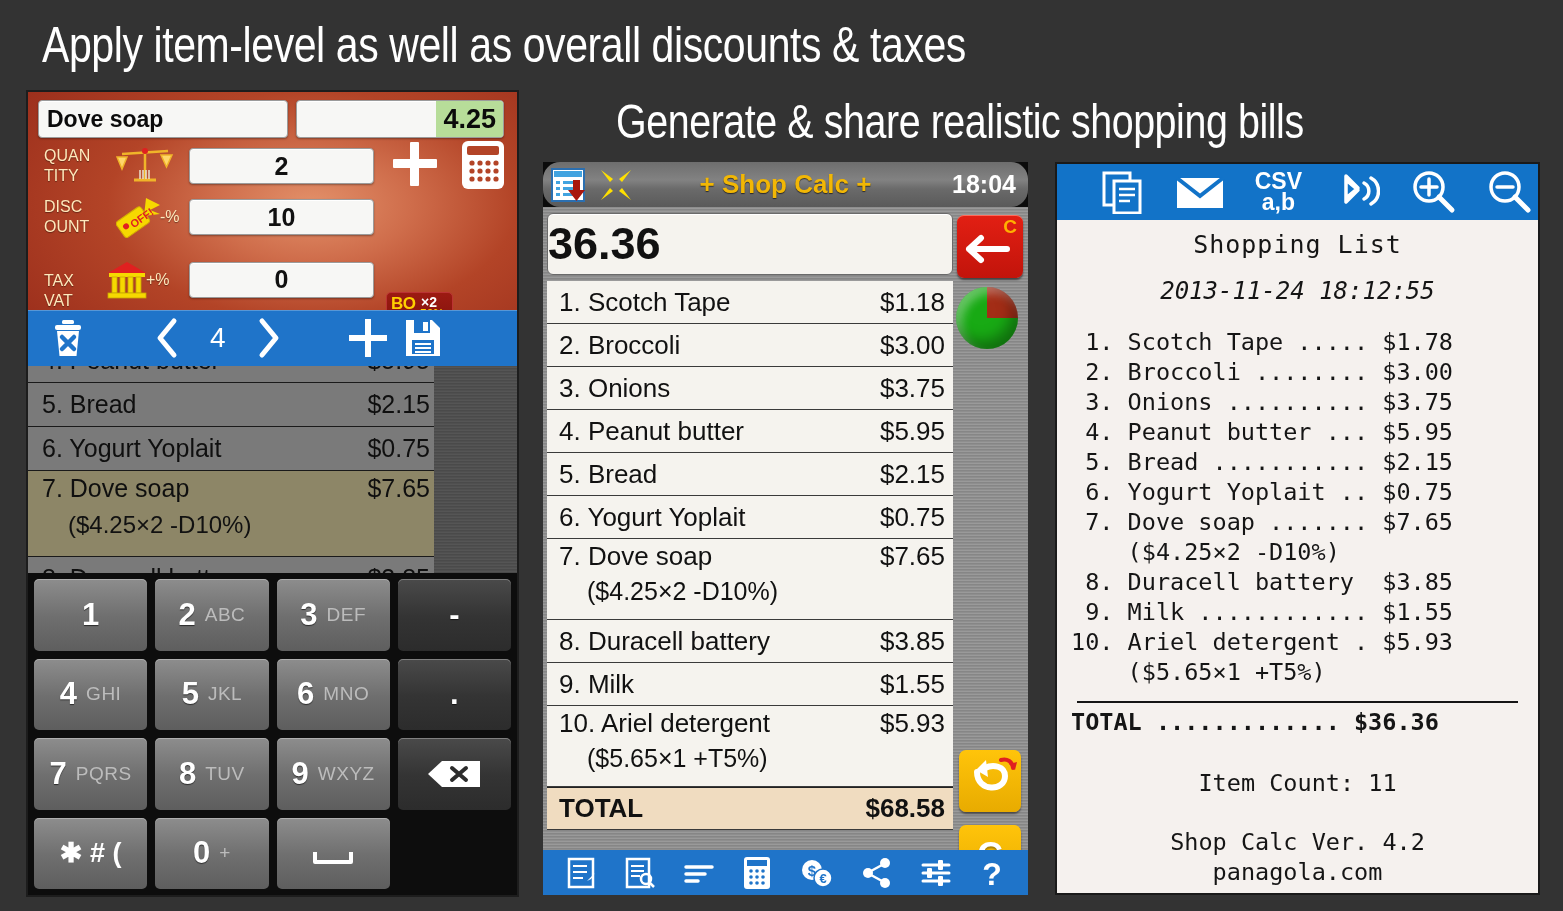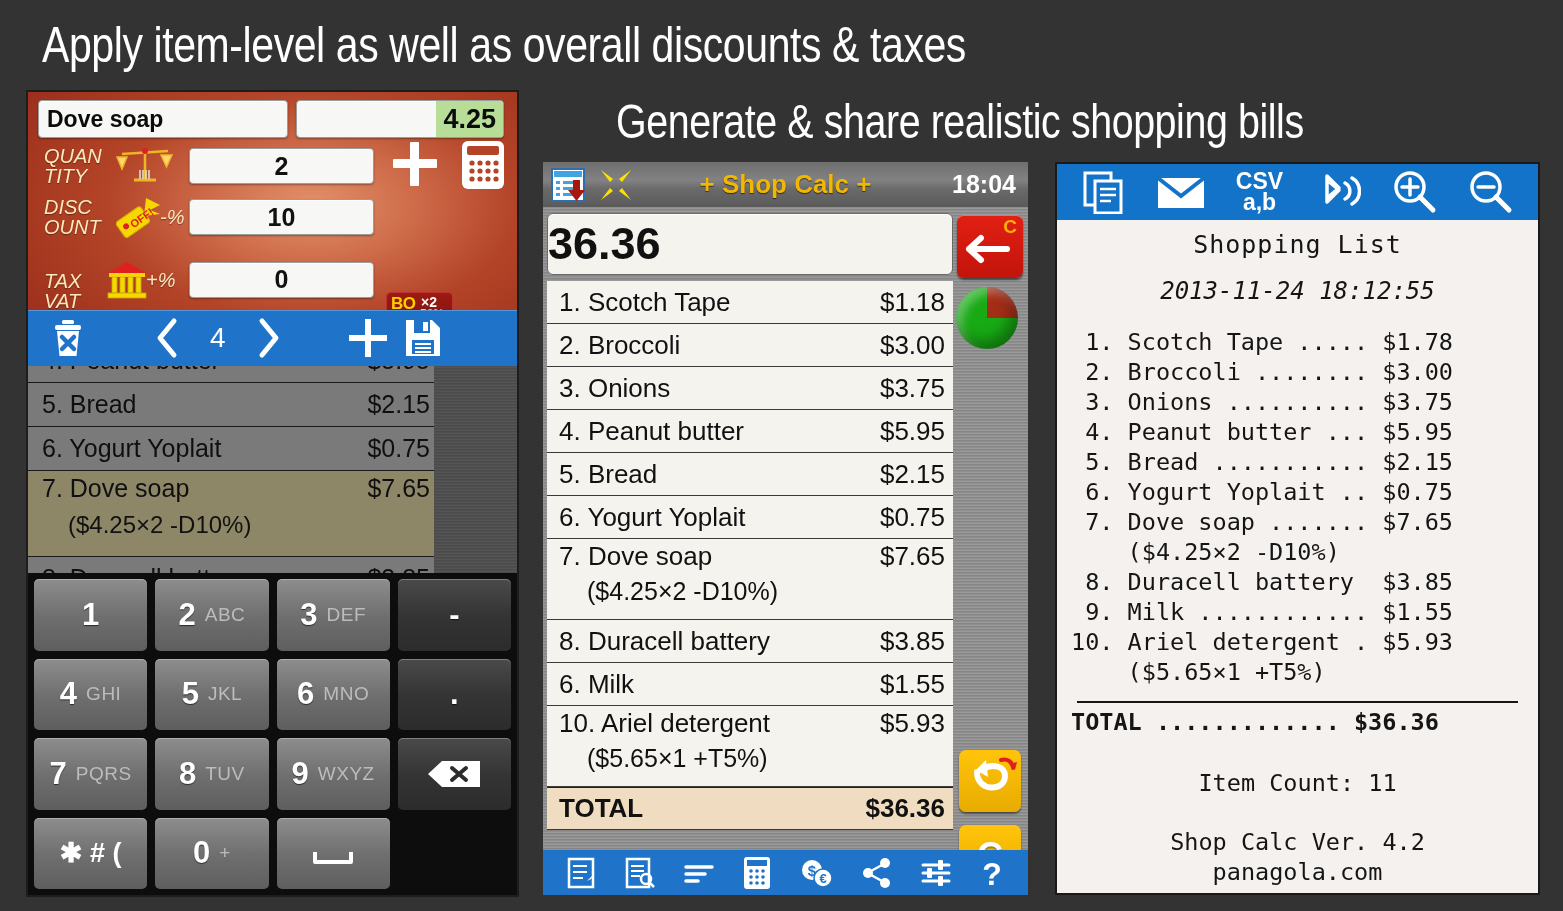--- a/index.html
+++ b/index.html
@@ -39,21 +39,21 @@
   }
   #item-name-field{position:absolute;left:10px;top:8px;width:250px;height:38px;padding:0 8px;}
   #item-name-field span{font-size:23px;font-weight:bold;color:#0b0b0b;}
   #item-price-field{position:absolute;left:268px;top:8px;width:208px;height:38px;padding:0;justify-content:flex-end;overflow:hidden;}
   #item-price-field .pricebox{
     background:#b7dd99;height:100%;display:flex;align-items:center;padding:0 7px;
   }
   #item-price-field .pricebox span{font-size:27px;font-weight:bold;color:#0b0b0b;}
 
   .lblcol{width:145px;display:flex;align-items:center;color:#ffe9bc;}
-  .lbltxt{font-size:20px;line-height:20px;letter-spacing:0px;text-shadow:0 1px 1px rgba(0,0,0,.4);font-style:italic;}
+  .lbltxt{font-size:16px;line-height:20px;letter-spacing:0px;text-shadow:0 1px 1px rgba(0,0,0,.4);}
   .numfield{width:185px;height:36px;justify-content:center;}
   .numfield span{font-size:25px;font-weight:bold;color:#111;}
 
   #row-qty{left:16px;top:52px;}
   #row-disc{left:16px;top:104px;}
   #row-tax{left:16px;top:156px;}
 
   .plus-big{
     position:absolute;left:365px;top:52px;width:44px;height:40px;
   }
@@ -113,21 +113,21 @@
   .key .go{font-size:24px;}
 
   
   #mid-panel{
     position:absolute;left:543px;top:162px;width:485px;height:733px;
     background:#0b0b0b;
   }
   .mid-titlebar{
     position:relative;height:45px;
     background:linear-gradient(#6e6e6e,#828282 40%,#6a6a6a 60%,#5a5a5a);
-    display:flex;align-items:center;
+    display:flex;align-items:center;border-radius:17px;
   }
   .mid-title{
     position:absolute;left:0;right:0;text-align:center;
     color:#f2b705;font-size:26px;font-weight:bold;
     text-shadow:0 1px 1px rgba(0,0,0,.6);
   }
   .mid-clock{position:absolute;right:12px;color:#fff;font-size:25px;font-weight:bold;}
   .mid-body{position:relative;height:643px;
     background:repeating-linear-gradient(#8e8e8e,#8e8e8e 1px,#9a9a9a 1px,#9a9a9a 2px,#868686 2px,#868686 3px);}
   .display-box{
@@ -171,21 +171,21 @@
     justify-content:space-around;padding:0 10px;
   }
 
   
   #right-panel{
     position:absolute;left:1055px;top:162px;width:485px;height:733px;
     background:#f5f1ee;border:2px solid #1a1a1a;box-sizing:border-box;
   }
   .right-toolbar{
     height:56px;background:#1273c8;display:flex;align-items:center;
-    justify-content:center;padding:0 6px;gap:30px;
+    justify-content:flex-end;padding:0 6px;gap:30px;
   }
   .receipt{
     font-family:"DejaVu Sans Mono","Liberation Mono",monospace;
     color:#151515;padding:10px 14px 0 14px;
   }
   .rc-title{text-align:center;font-size:25px;letter-spacing:1px;}
   .rc-date{text-align:center;font-size:24px;font-style:italic;margin-top:18px;}
   .rc-lines{margin-top:22px;font-size:23.5px;line-height:30px;white-space:pre;}
   .rc-hr{border-top:2px solid #151515;margin:14px 6px 0 6px;}
   .rc-total{font-size:23.5px;line-height:34px;white-space:pre;font-weight:bold;margin-top:2px;}
@@ -527,31 +527,31 @@
         <div class="mrow two">
           <span class="nm">7. Dove soap</span>
           <span class="pr">$7.65</span>
           <span class="sub">($4.25×2 -D10%)</span>
         </div>
         <div class="mrow">
           <span class="nm">8. Duracell battery</span>
           <span class="pr">$3.85</span>
         </div>
         <div class="mrow">
-          <span class="nm">6. Milk</span>
+          <span class="nm">9. Milk</span>
           <span class="pr">$1.55</span>
         </div>
         <div class="mrow two">
           <span class="nm">10. Ariel detergent</span>
           <span class="pr">$5.93</span>
           <span class="sub">($5.65×1 +T5%)</span>
         </div>
         <div class="mrow total">
           <span class="nm">TOTAL</span>
-          <span class="pr">$36.36</span>
+          <span class="pr">$68.58</span>
         </div>
       </div>
 
     <div id="undo-btn">
       <svg width="62" height="62" viewBox="0 0 62 62">
         <path d="M18 22 C18 42, 46 42, 46 26 C46 16, 34 14, 26 18" stroke="#fff" stroke-width="6" fill="none" stroke-linecap="round"></path>
         <path d="M27 10 L17 20 L29 27 Z" fill="#fff"></path>
         <path d="M42 10 C48 8, 54 12, 54 18" stroke="#e02020" stroke-width="4" fill="none" stroke-linecap="round"></path>
         <path d="M56 20 L50 14 L58 12 Z" fill="#e02020"></path>
       </svg>

